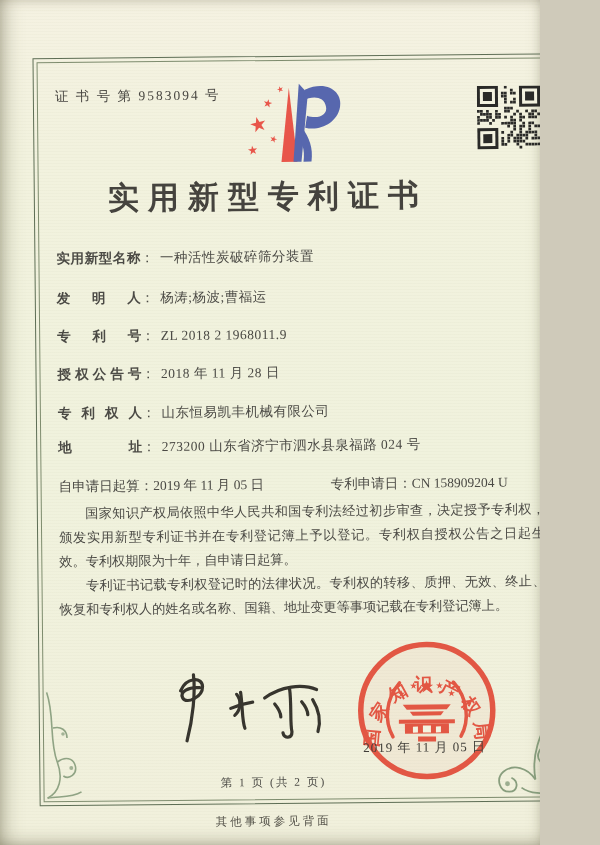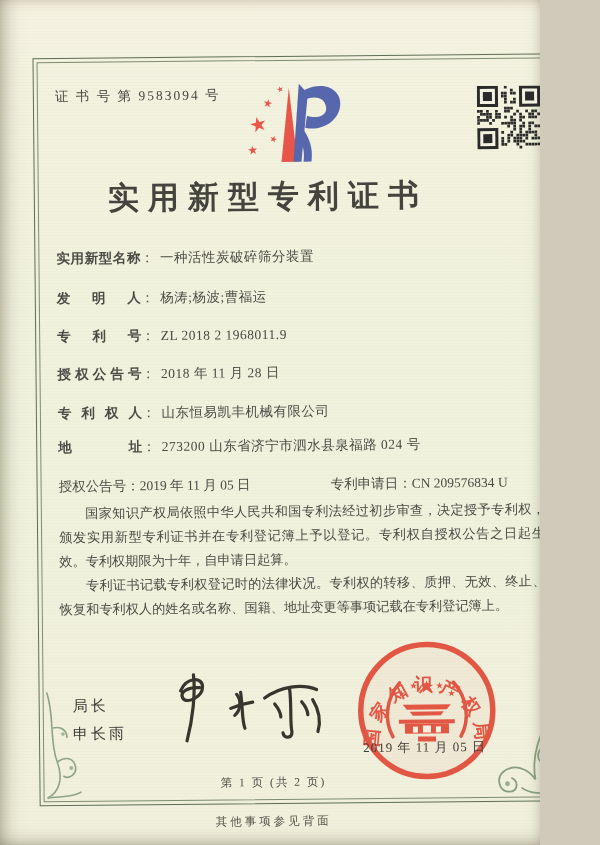--- a/index.html
+++ b/index.html
@@ -232,35 +232,31 @@
       <span class="lbl">授权公告号</span><span class="colon">：</span><span class="val">2018 年 11 月 28 日</span>
     </div>
     <div class="field" style="top:403px;">
       <span class="lbl">专利权人</span><span class="colon">：</span><span class="val">山东恒易凯丰机械有限公司</span>
     </div>
     <div class="field" style="top:437px;">
       <span class="lbl">地址</span><span class="colon">：</span><span class="val">273200 山东省济宁市泗水县泉福路 024 号</span>
     </div>
 
     <div class="grantfield" style="left:58px;top:476px;">
-      <span>授权公告号：</span><span>2019 年 11 月 05 日</span>
+      <span>自申请日起算：</span><span>2019 年 11 月 05 日</span>
     </div>
     <div class="grantfield" style="left:330px;top:476px;">
-      <span>专利申请日：</span><span>CN 209576834 U</span>
+      <span>专利申请日：</span><span>CN 158909204 U</span>
     </div>
 
     <div class="paras">
       <p>国家知识产权局依照中华人民共和国专利法经过初步审查，决定授予专利权，颁发实用新型专利证书并在专利登记簿上予以登记。专利权自授权公告之日起生效。专利权期限为十年，自申请日起算。</p>
       <p>专利证书记载专利权登记时的法律状况。专利权的转移、质押、无效、终止、恢复和专利权人的姓名或名称、国籍、地址变更等事项记载在专利登记簿上。</p>
     </div>
 
-    <div class="signer">
-      <div>局长</div>
-      <div>申长雨</div>
-    </div>
 
     <svg class="signature" viewBox="0 0 180 84">
       <g fill="none" stroke="#37352e" stroke-width="3.2" stroke-linecap="round">
         <path d="M28,24 C34,10 50,10 50,20 C50,30 34,38 30,31 C27,25 36,20 47,21"></path>
         <path d="M41,8 C43,26 40,52 34,74"></path>
         <path d="M84,28 C89,34 88,44 82,49"></path>
         <path d="M78,42 C85,39 93,37 100,36"></path>
         <path d="M88,26 C90,40 89,54 92,62"></path>
         <path d="M112,32 C128,20 150,18 164,24"></path>
         <path d="M137,23 C139,38 137,58 139,66 C139,73 131,73 130,67"></path>

